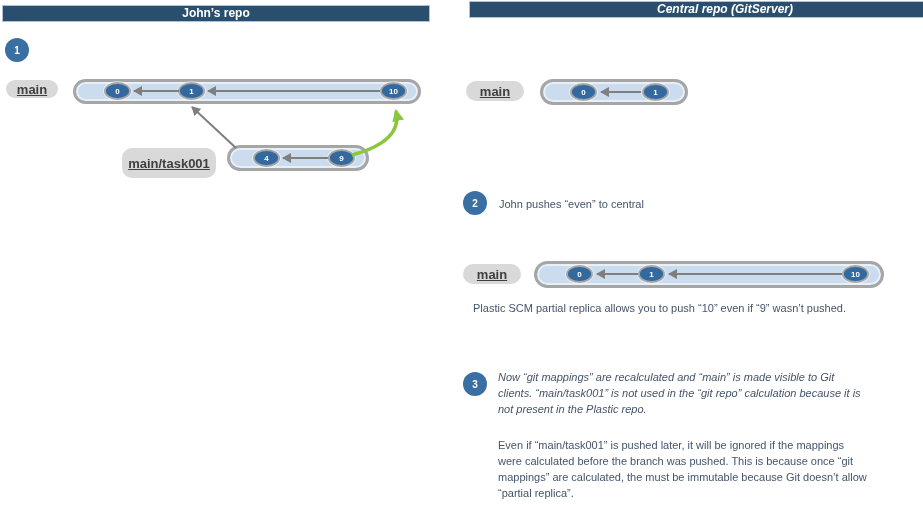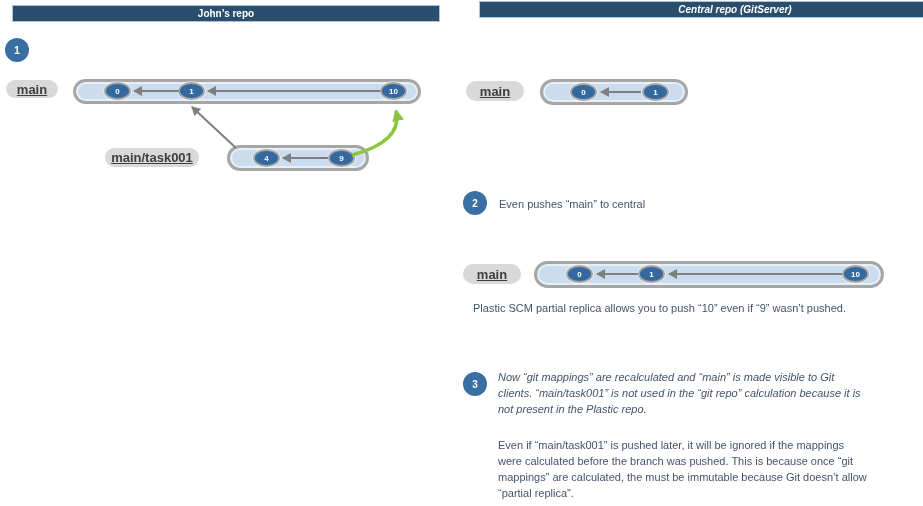--- a/index.html
+++ b/index.html
@@ -4,21 +4,21 @@
 <style>
   html,body { margin:0; padding:0; background:#ffffff; }
   #canvas {
     position:relative; width:923px; height:506px; background:#ffffff;
     font-family:"Liberation Sans", sans-serif; overflow:hidden;
   }
   .panel-header {
     position:absolute; height:17px; box-sizing:border-box;
     background:var(--header-bg); color:var(--header-text);
     border:1px solid #aec3d8;
-    font-size:10px; font-weight:bold; text-align:center; line-height:15px;margin-left:10px;
+    font-size:12px; font-weight:bold; text-align:center; line-height:15px;
   }
   .step-circle {
     position:absolute; width:24px; height:24px; border-radius:50%;
     background:var(--step-circle-bg); color:#ffffff;
     font-size:10px; font-weight:bold;
     display:flex; align-items:center; justify-content:center;
   }
   .branch-pill {
     position:absolute; box-sizing:border-box;
     background:var(--pill-bg); color:var(--pill-text);
@@ -58,32 +58,32 @@
   <div class="panel-header" style="left:469px; top:1px; width:512px;font-style:italic;">Central repo (GitServer)</div>
 
   <div class="step-circle" style="left:5px; top:38px;">1</div>
 
   <div class="branch-pill" style="left:6px; top:80px; width:52px; height:18px;">main</div>
   <div class="track" style="left:73px; top:79px; width:348px; height:25px;"></div>
   <div class="node" style="left:104px; top:82px;">0</div>
   <div class="node" style="left:178px; top:82px;">1</div>
   <div class="node" style="left:380px; top:82px;">10</div>
 
-  <div class="branch-pill" style="left:105px; top:148px; width:94px; height:19px;">main/task001</div>
+  <div class="branch-pill" style="left:122px; top:148px; width:94px; height:30px;">main/task001</div>
   <div class="track" style="left:227px; top:145px; width:142px; height:26px;"></div>
   <div class="node" style="left:253px; top:149px;">4</div>
   <div class="node" style="left:328px; top:149px;">9</div>
 
   <div class="branch-pill" style="left:466px; top:81px; width:58px; height:20px;">main</div>
   <div class="track" style="left:540px; top:79px; width:148px; height:26px;"></div>
   <div class="node" style="left:570px; top:83px;">0</div>
   <div class="node" style="left:642px; top:83px;">1</div>
 
   <div class="step-circle" style="left:463px; top:191px;">2</div>
-  <div class="body-text" style="left:499px; top:196px;">Even pushes “main” to central</div>
+  <div class="body-text" style="left:499px; top:196px;">John pushes “even” to central</div>
 
   <div class="branch-pill" style="left:463px; top:264px; width:58px; height:20px;">main</div>
   <div class="track" style="left:534px; top:261px; width:350px; height:27px;"></div>
   <div class="node" style="left:566px; top:265px;">0</div>
   <div class="node" style="left:638px; top:265px;">1</div>
   <div class="node" style="left:842px; top:265px;">10</div>
 
   <div class="body-text" style="left:473px; top:300px;">Plastic SCM partial replica allows you to push “10” even if “9” wasn’t pushed.</div>
 
   <div class="step-circle" style="left:463px; top:372px;">3</div>

